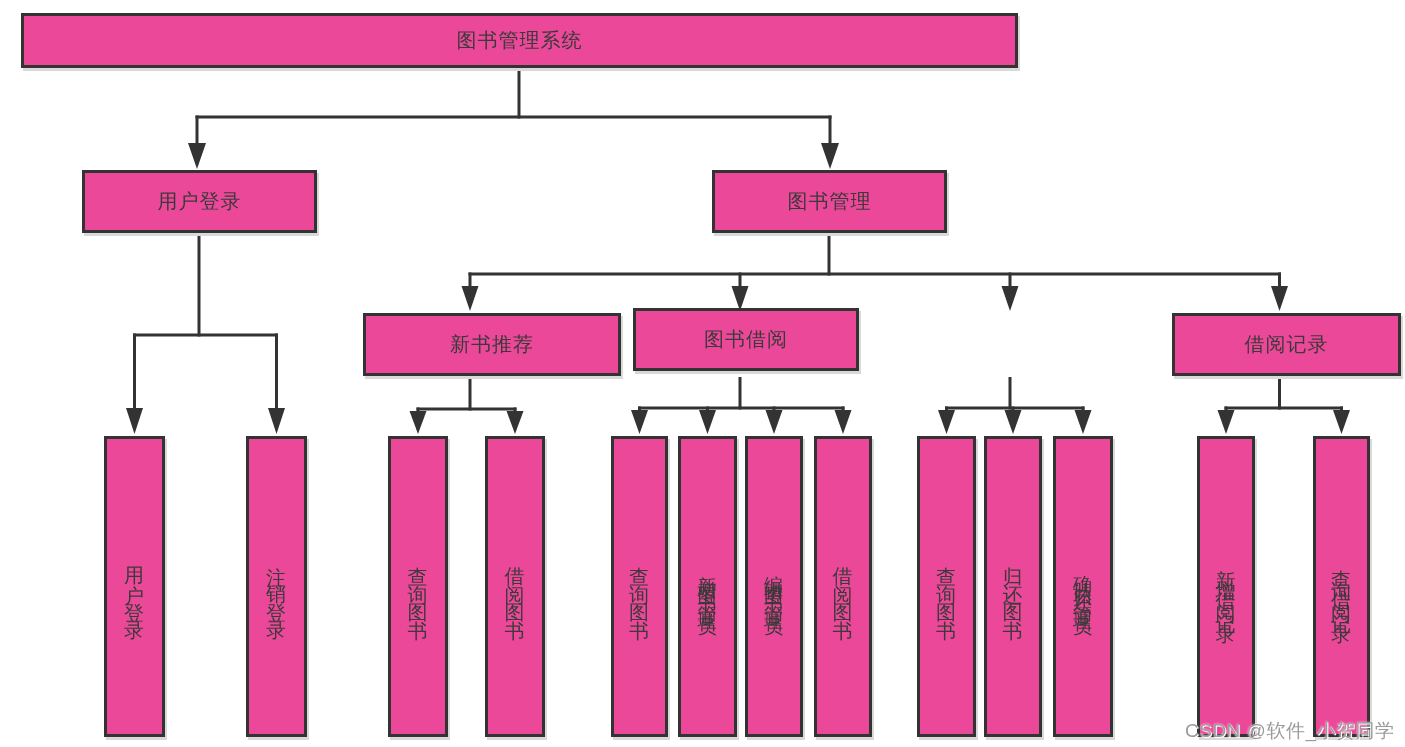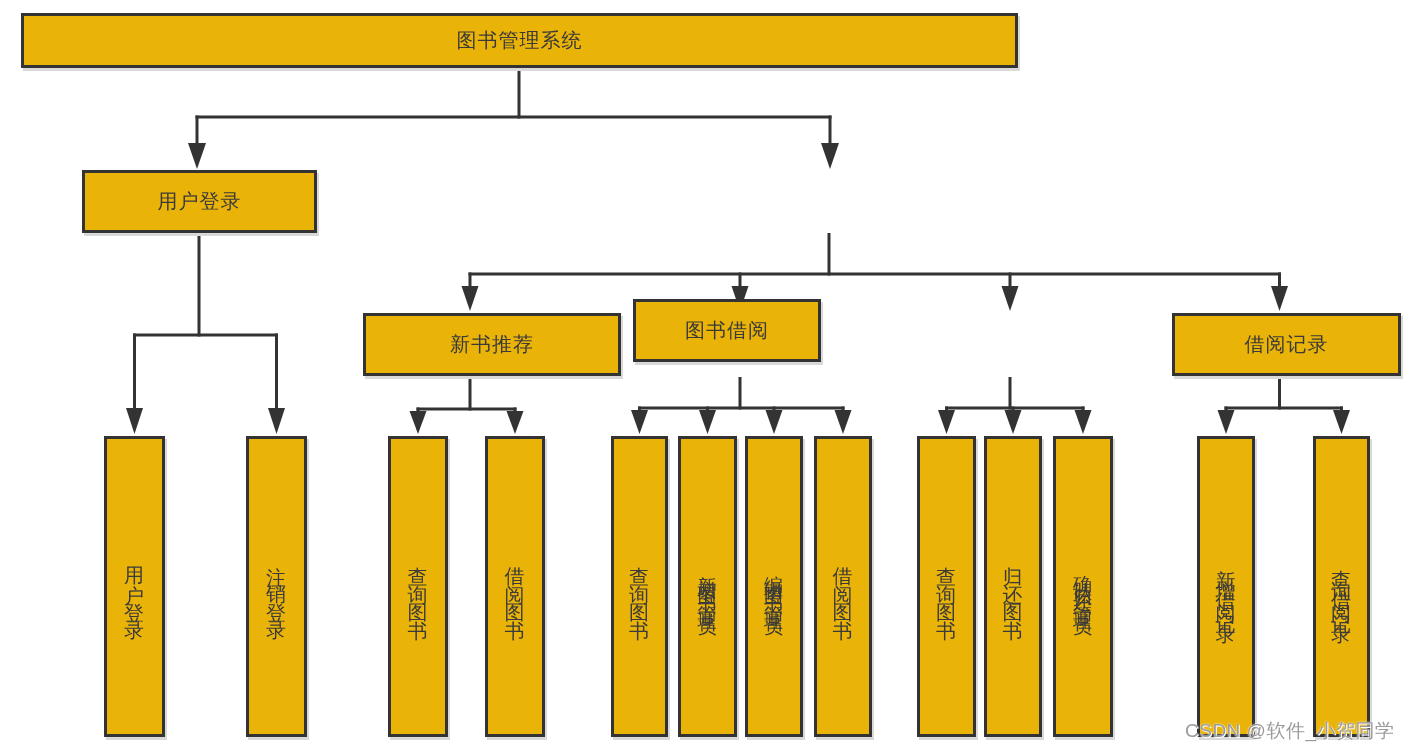--- a/index.html
+++ b/index.html
@@ -2,21 +2,21 @@
 <html><head>
 <meta charset="utf-8">
 <style>
   html,body{margin:0;padding:0;background:#ffffff;}
   body{font-family:"Liberation Sans","DejaVu Sans",sans-serif;}
   .stage{position:relative;width:1405px;height:747px;background:#ffffff;overflow:hidden;}
   .connectors{position:absolute;left:0;top:0;width:1405px;height:747px;}
   .node{
     position:absolute;
     box-sizing:border-box;
-    background:#eab308;
+    background:#ec4899;
     border:3px solid #333333;
     box-shadow:2px 3px 0 #d9d9d9;
     display:flex;align-items:center;justify-content:center;
     color:#3a3a3a;
     font-size:20px;
     letter-spacing:1px;
     z-index:2;
   }
   .lvl2,.lvl3{height:63px;}
   .leaf{top:436px;height:301px;}
@@ -115,23 +115,24 @@
       <line x1="1226" y1="406.5" x2="1226" y2="413"></line>
       <polygon points="1217.5,410 1234.5,410 1226,434"></polygon>
       <line x1="1341.5" y1="406.5" x2="1341.5" y2="413"></line>
       <polygon points="1333,410 1350,410 1341.5,434"></polygon>
     </g>
   </svg>
 
   <div class="node" style="left:21px;top:13px;width:997px;height:55px">图书管理系统</div>
 
   <div class="node lvl2" style="left:82px;top:170px;width:235px">用户登录</div>
+  <div class="node lvl2" style="left:712px;top:170px;width:235px">图书管理</div>
 
   <div class="node lvl3" style="left:363px;top:313px;width:258px">新书推荐</div>
-  <div class="node lvl3" style="left:633px;top:299px;width:188px">图书借阅</div>
+  <div class="node lvl3" style="left:633px;top:308px;width:226px">图书借阅</div>
   <div class="node lvl3" style="left:1172px;top:313px;width:229px">借阅记录</div>
 
   <div class="node leaf" style="left:104px;width:61px">
     <span class="vtext">用户登录</span>
   </div>
   <div class="node leaf" style="left:246px;width:61px">
     <span class="vtext">注销登录</span>
   </div>
 
   <div class="node leaf" style="left:388px;width:60px">

